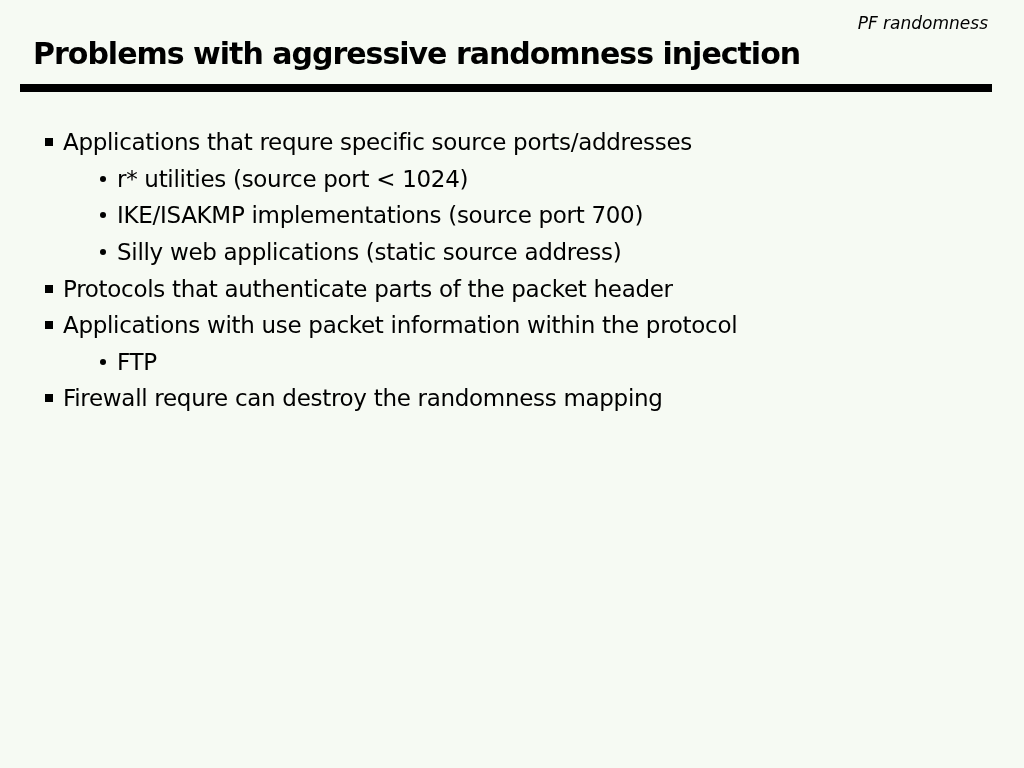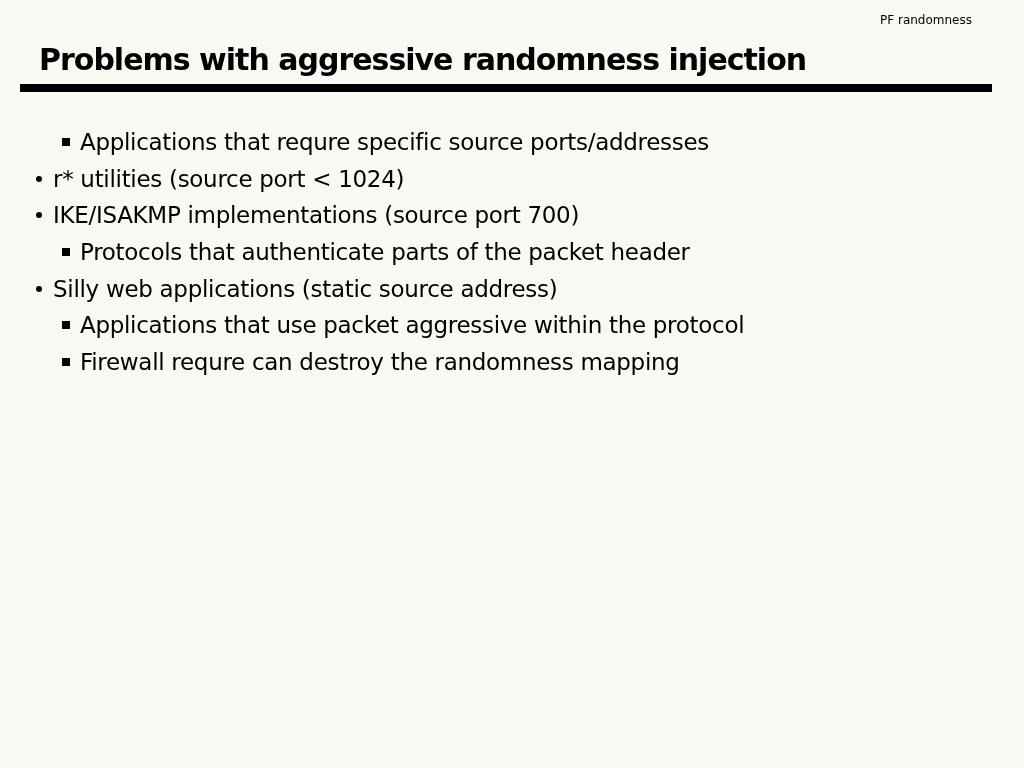--- a/index.html
+++ b/index.html
@@ -13,29 +13,30 @@
     overflow: hidden;
   }
   .slide {
     position: relative;
     width: 1024px;
     height: 768px;
   }
   .corner-label {
     position: absolute;
     top: 13px;
-    right: 52px;
-    font-size: 12px;
+    right: 36px;
+    font-size: 17px;
     white-space: nowrap;
+    font-style: italic;
   }
   .slide-title {
     position: absolute;
     top: 36px;
     left: 33px;
-    margin: 6px;
+    margin: 0;
     font-size: 30px;
     font-weight: 700;
     letter-spacing: -1px;
     white-space: nowrap;
   }
   .title-rule {
     position: absolute;
     top: 84px;
     left: 20px;
     width: 972px;
@@ -48,22 +49,22 @@
     left: 0;
     right: 0;
   }
   .bullet-row {
     display: flex;
     align-items: center;
     height: 36.6px;
     white-space: nowrap;
     letter-spacing: -0.3px;
   }
-  .bullet-row.lvl1 { padding-left: 62px; font-size: 23px; }
-  .bullet-row.lvl2 { padding-left: 36px; font-size: 23px; }
+  .bullet-row.lvl1 { padding-left: 45px; font-size: 23px; }
+  .bullet-row.lvl2 { padding-left: 100px; font-size: 23px; }
   .marker { flex: 0 0 auto; background: var(--fg, #000000); }
   .marker.m1 { width: 8px; height: 8px; margin-right: 10px; }
   .marker.m2 { width: 6px; height: 6px; border-radius: 50%; margin-right: 11px; }
   .bullet-text { white-space: nowrap; }
 </style>
 </head>
 <body>
 
 <div class="slide">
   <div class="corner-label">PF randomness</div>
@@ -78,30 +79,34 @@
         <span class="bullet-text">Applications that requre specific source ports/addresses</span>
       </div>
       <div class="bullet-row lvl2">
         <span class="marker m2"></span>
         <span class="bullet-text">r* utilities (source port &lt; 1024)</span>
       </div>
       <div class="bullet-row lvl2">
         <span class="marker m2"></span>
         <span class="bullet-text">IKE/ISAKMP implementations (source port 700)</span>
       </div>
-      <div class="bullet-row lvl1">
-        <span class="marker m1"></span>
-        <span class="bullet-text">Protocols that authenticate parts of the packet header</span>
-      </div>
       <div class="bullet-row lvl2">
         <span class="marker m2"></span>
         <span class="bullet-text">Silly web applications (static source address)</span>
       </div>
       <div class="bullet-row lvl1">
         <span class="marker m1"></span>
-        <span class="bullet-text">Applications that use packet aggressive within the protocol</span>
+        <span class="bullet-text">Protocols that authenticate parts of the packet header</span>
+      </div>
+      <div class="bullet-row lvl1">
+        <span class="marker m1"></span>
+        <span class="bullet-text">Applications with use packet information within the protocol</span>
+      </div>
+      <div class="bullet-row lvl2">
+        <span class="marker m2"></span>
+        <span class="bullet-text">FTP</span>
       </div>
       <div class="bullet-row lvl1">
         <span class="marker m1"></span>
         <span class="bullet-text">Firewall requre can destroy the randomness mapping</span>
       </div>
     </div>
 </div>
 
 </body></html>

